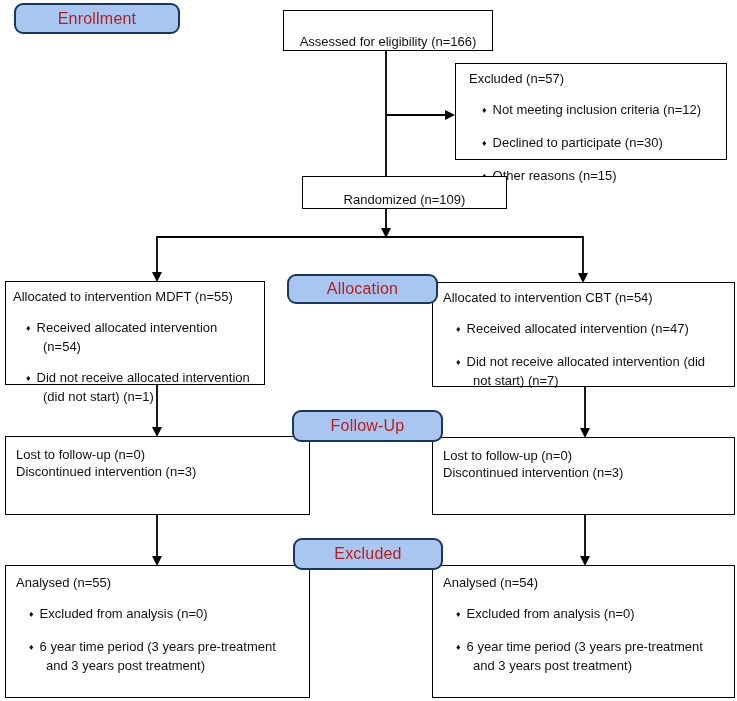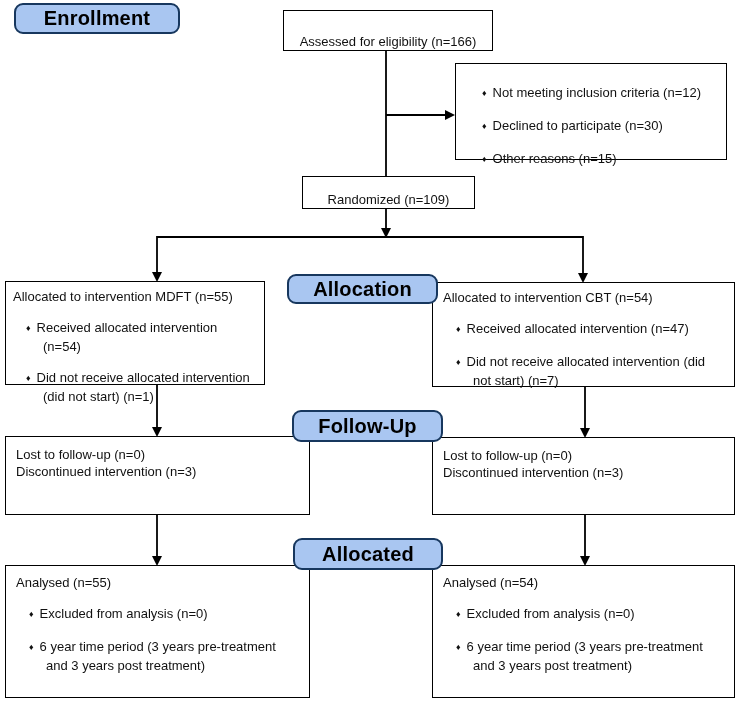--- a/index.html
+++ b/index.html
@@ -4,21 +4,21 @@
 <style>
   html,body{margin:0;padding:0;background:#ffffff;}
   #flow{position:relative;width:737px;height:701px;background:#ffffff;
         font-family:"Liberation Sans",sans-serif;font-size:13px;color:#111;overflow:hidden;}
   #connectors{position:absolute;left:0;top:0;z-index:1;}
   .box{position:absolute;background:#ffffff;border:1.5px solid #000;box-sizing:border-box;z-index:2;line-height:17px;}
   .box.center{display:flex;align-items:flex-end;justify-content:center;text-align:center;}
   .box.list{padding:6px 8px 0 10px;}
   .stage{position:absolute;z-index:3;background:#a9c6f1;border:2px solid #17375e;border-radius:9px;
          box-sizing:border-box;display:flex;align-items:center;justify-content:center;
-         font-weight:bold;font-size:20px;color:#000000;letter-spacing:.2px;}
+         font-weight:normal;font-size:16px;color:#b91c1c;letter-spacing:.2px;}
   .bi{padding-left:30px;text-indent:-17px;margin-top:14px;}
   .blt{font-size:9px;margin-right:6px;position:relative;top:-1px;}
   .ttl{margin-bottom:1px;}
 </style>
 </head>
 <body>
 
 <div id="flow">
 
   <svg id="connectors" width="737" height="701" viewBox="0 0 737 701">
@@ -42,39 +42,40 @@
       <polygon points="157,437 152,427 162,427"></polygon>
       <polygon points="585,438 580,428 590,428"></polygon>
       <polygon points="157,566 152,556 162,556"></polygon>
       <polygon points="585,566 580,556 590,556"></polygon>
     </g>
   </svg>
 
   <div class="stage" style="left:14px;top:3px;width:166px;height:31px;">Enrollment</div>
   <div class="stage" style="left:287px;top:262px;width:151px;height:30px;margin-top:12px;">Allocation</div>
   <div class="stage" style="left:292px;top:410px;width:151px;height:32px;">Follow-Up</div>
-  <div class="stage" style="left:293px;top:538px;width:150px;height:32px;">Allocated</div>
+  <div class="stage" style="left:293px;top:538px;width:150px;height:32px;">Excluded</div>
 
   <div class="box center" style="left:283px;top:10px;width:210px;height:41px;">
     <span>Assessed for eligibility (n=166)</span>
   </div>
 
   <div class="box list" style="left:455px;top:63px;width:272px;height:97px;padding-left:13px;">
+    <div class="ttl">Excluded (n=57)</div>
     <div class="bi">
       <span class="blt">♦</span><span>Not meeting inclusion criteria (n=12)</span>
     </div>
     <div class="bi">
       <span class="blt">♦</span><span>Declined to participate (n=30)</span>
     </div>
     <div class="bi">
       <span class="blt">♦</span><span>Other reasons (n=15)</span>
     </div>
   </div>
 
-  <div class="box center" style="left:302px;top:176px;width:173px;height:33px;">
+  <div class="box center" style="left:302px;top:176px;width:205px;height:33px;">
     <span>Randomized (n=109)</span>
   </div>
 
   <div class="box list" style="left:5px;top:281px;width:260px;height:104px;padding-left:7px;">
     <div class="ttl">Allocated to intervention MDFT (n=55)</div>
     <div class="bi">
       <span class="blt">♦</span><span>Received allocated intervention (n=54)</span>
     </div>
     <div class="bi">
       <span class="blt">♦</span><span>Did not receive allocated intervention (did not start) (n=1)</span>

